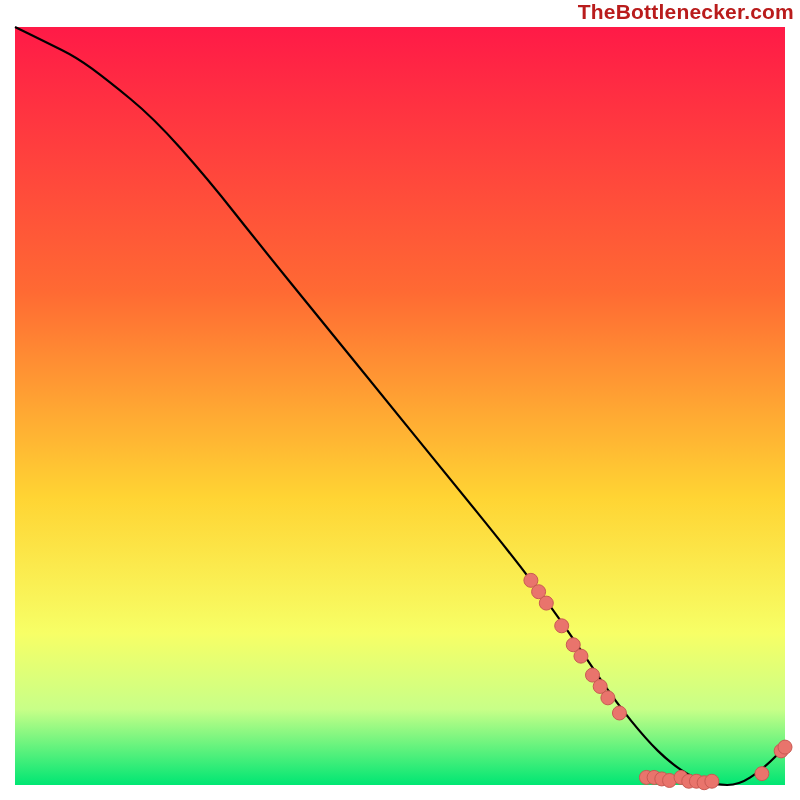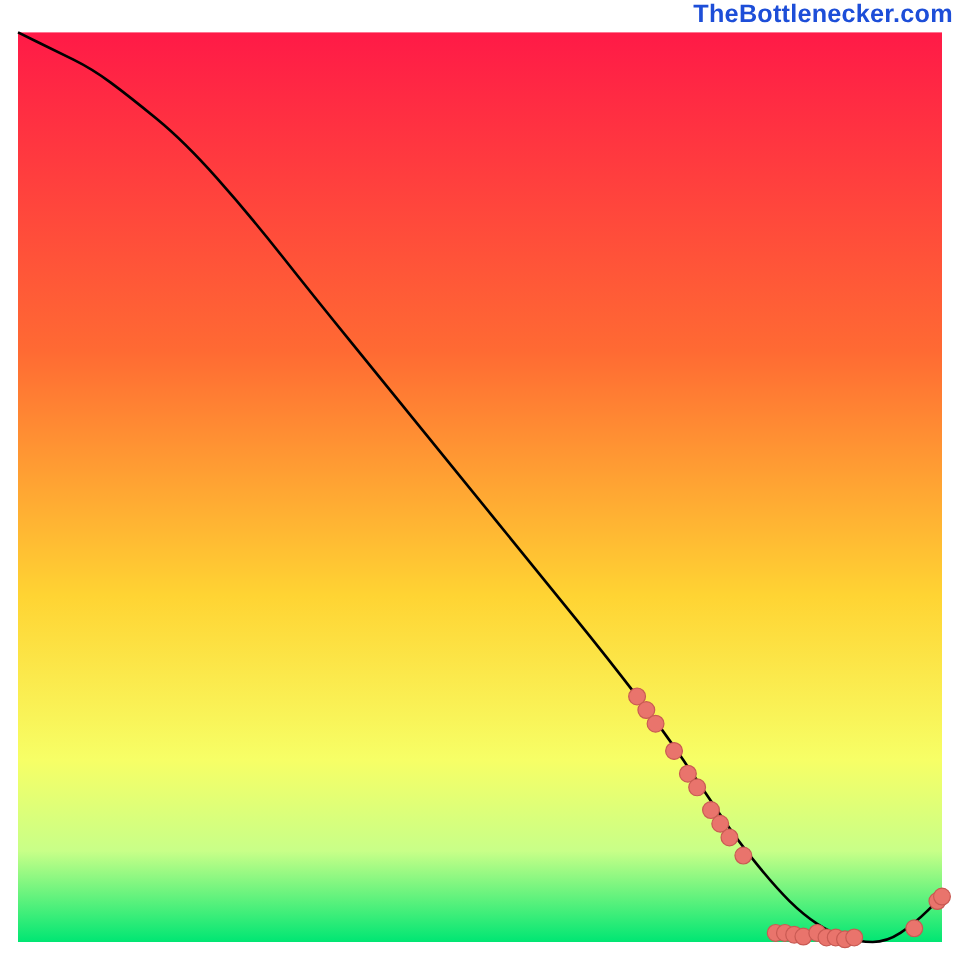--- a/index.html
+++ b/index.html
@@ -15,21 +15,21 @@
     position: relative;
     width: 800px;
     height: 800px;
   }
   .watermark {
     position: absolute;
     top: 0;
     right: 6px;
     font-size: 21px;
     font-weight: 600;
-    color: #1d4ed8;
+    color: #b91c1c;
     letter-spacing: 0.2px;
     z-index: 10;
   }
   svg {
     position: absolute;
     top: 0;
     left: 0;
   }
 </style>
 </head>

